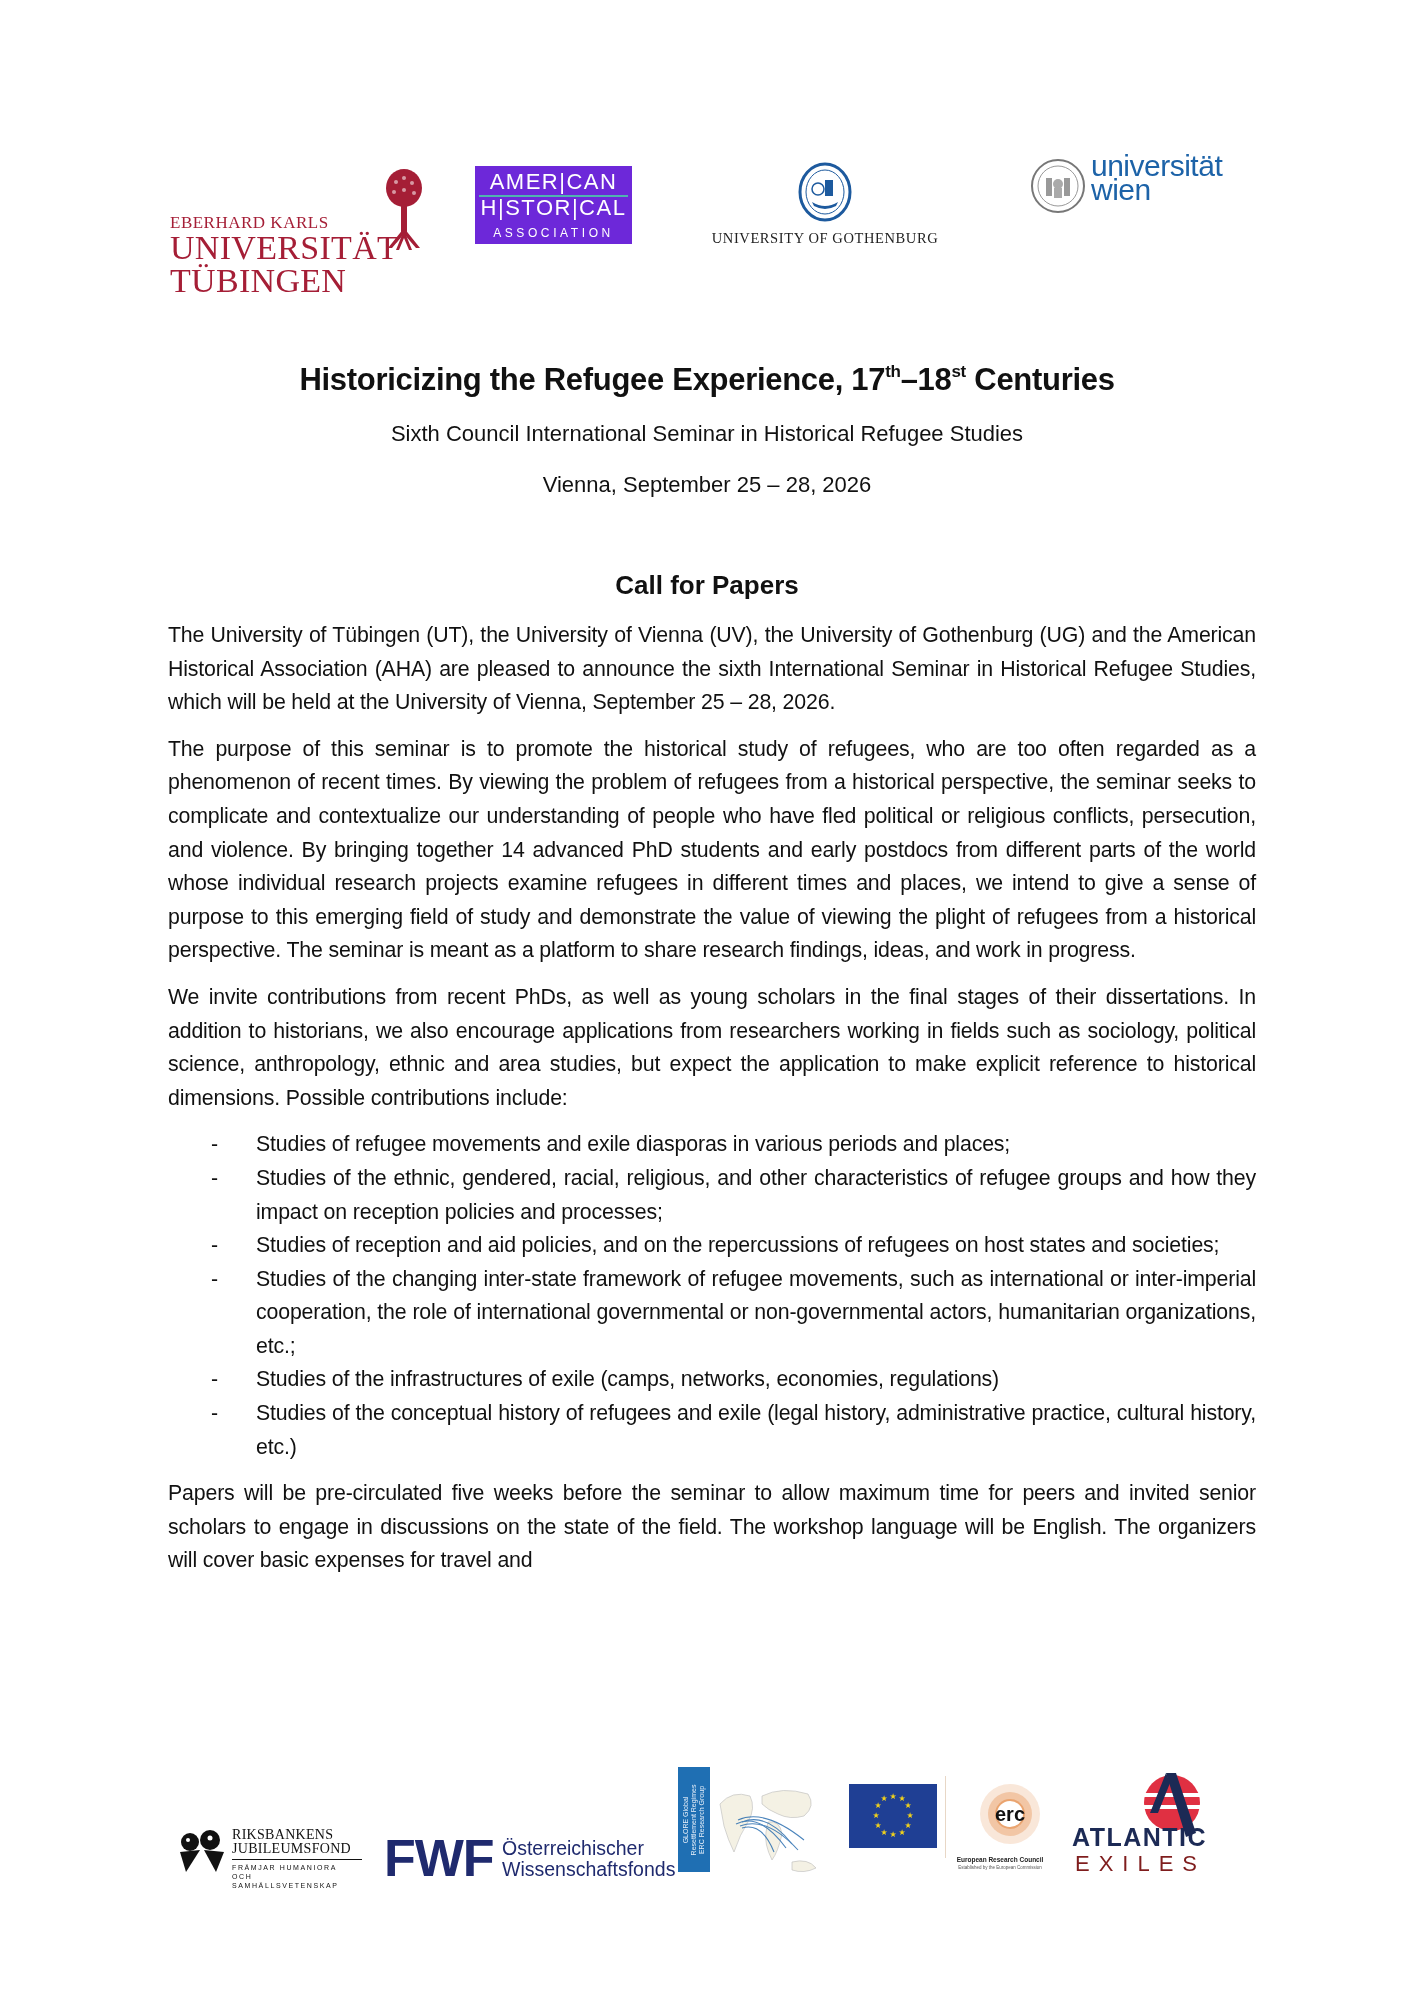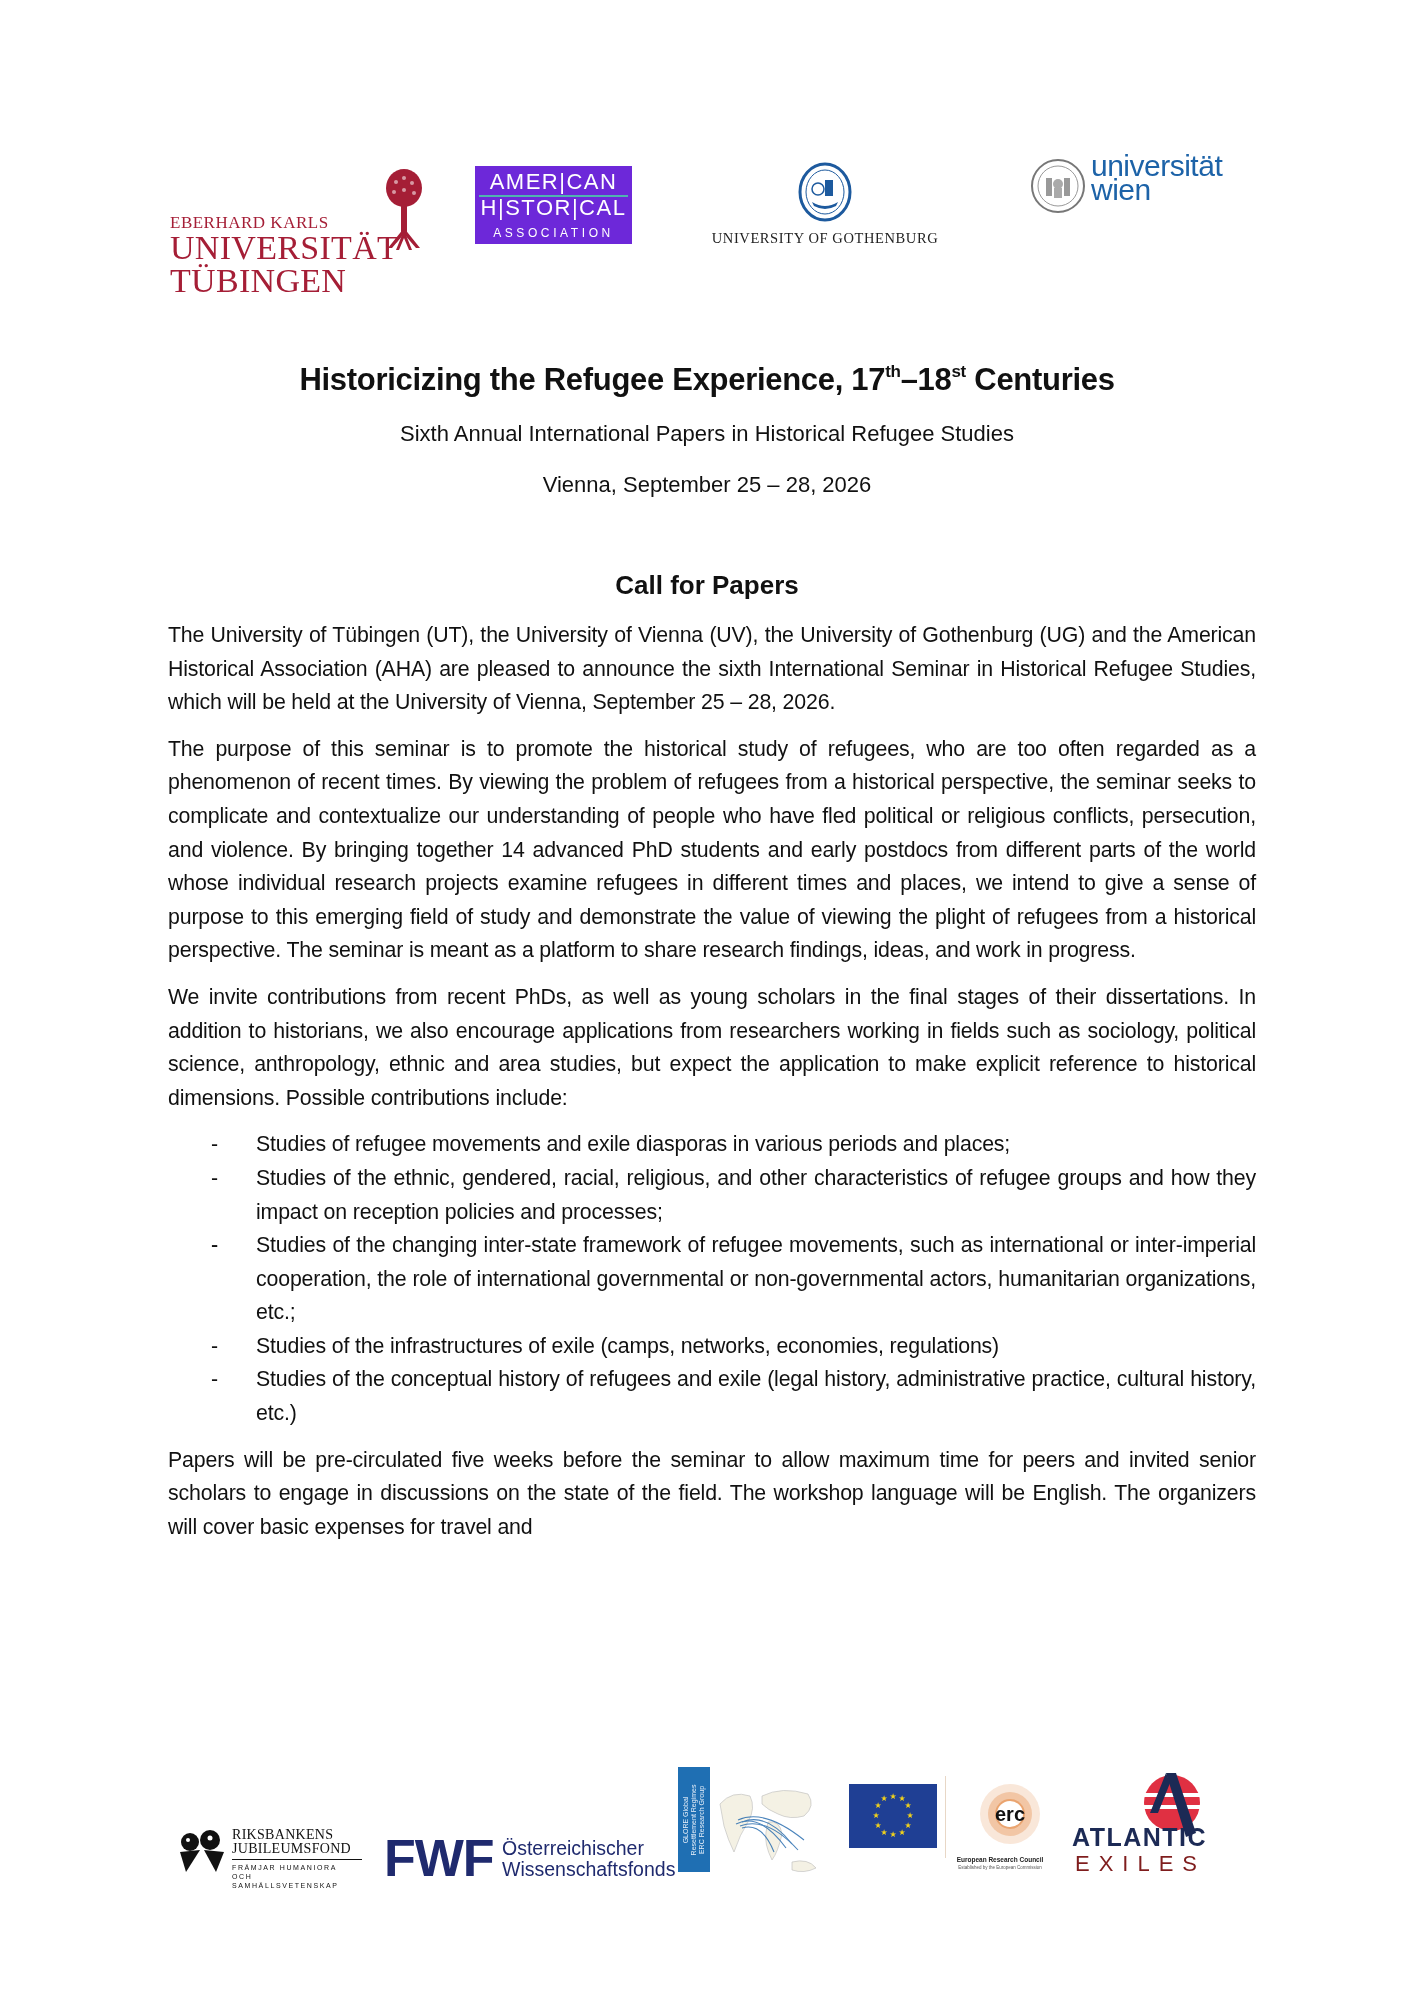--- a/index.html
+++ b/index.html
@@ -112,32 +112,32 @@
   <rect x="34" y="20" width="6" height="18" fill="#999"></rect>
   <circle cx="28" cy="26" r="5" fill="#aaa"></circle>
   <rect x="24" y="30" width="8" height="10" fill="#aaa"></rect>
 </svg>
 <div class="abs uw-text">
   <div>universität</div>
   <div>wien</div>
 </div>
 
 <div class="abs title"><span>Historicizing the Refugee Experience, 17</span><sup>th</sup><span>–18</span><sup>st</sup><span> Centuries</span></div>
-<div class="abs subtitle">Sixth Annual International Papers in Historical Refugee Studies</div>
+<div class="abs subtitle">Sixth Council International Seminar in Historical Refugee Studies</div>
 <div class="abs dates">Vienna, September 25 – 28, 2026</div>
 <div class="abs cfp">Call for Papers</div>
 
 <div class="abs body">
   <p>The University of Tübingen (UT), the University of Vienna (UV), the University of Gothenburg (UG) and the American Historical Association (AHA) are pleased to announce the sixth International Seminar in Historical Refugee Studies, which will be held at the University of Vienna, September 25 – 28, 2026.</p>
   <p>The purpose of this seminar is to promote the historical study of refugees, who are too often regarded as a phenomenon of recent times. By viewing the problem of refugees from a historical perspective, the seminar seeks to complicate and contextualize our understanding of people who have fled political or religious conflicts, persecution, and violence. By bringing together 14 advanced PhD students and early postdocs from different parts of the world whose individual research projects examine refugees in different times and places, we intend to give a sense of purpose to this emerging field of study and demonstrate the value of viewing the plight of refugees from a historical perspective. The seminar is meant as a platform to share research findings, ideas, and work in progress.</p>
   <p>We invite contributions from recent PhDs, as well as young scholars in the final stages of their dissertations. In addition to historians, we also encourage applications from researchers working in fields such as sociology, political science, anthropology, ethnic and area studies, but expect the application to make explicit reference to historical dimensions. Possible contributions include:</p>
   <ul>
     <li><span class="dash">-</span><span>Studies of refugee movements and exile diasporas in various periods and places;</span></li>
     <li><span class="dash">-</span><span>Studies of the ethnic, gendered, racial, religious, and other characteristics of refugee groups and how they impact on reception policies and processes;</span></li>
-    <li><span class="dash">-</span></li>
+    <li><span class="dash">-</span><span>Studies of reception and aid policies, and on the repercussions of refugees on host states and societies;</span></li>
     <li><span class="dash">-</span><span>Studies of the changing inter-state framework of refugee movements, such as international or inter-imperial cooperation, the role of international governmental or non-governmental actors, humanitarian organizations, etc.;</span></li>
     <li><span class="dash">-</span><span>Studies of the infrastructures of exile (camps, networks, economies, regulations)</span></li>
     <li><span class="dash">-</span><span>Studies of the conceptual history of refugees and exile (legal history, administrative practice, cultural history, etc.)</span></li>
   </ul>
   <p>Papers will be pre-circulated five weeks before the seminar to allow maximum time for peers and invited senior scholars to engage in discussions on the state of the field. The workshop language will be English. The organizers will cover basic expenses for travel and</p>
 </div>
 
 <svg class="abs rjf" style="width:52px;height:48px;" viewBox="0 0 52 48">
   <g fill="#111">
     <circle cx="14" cy="16" r="9"></circle>

